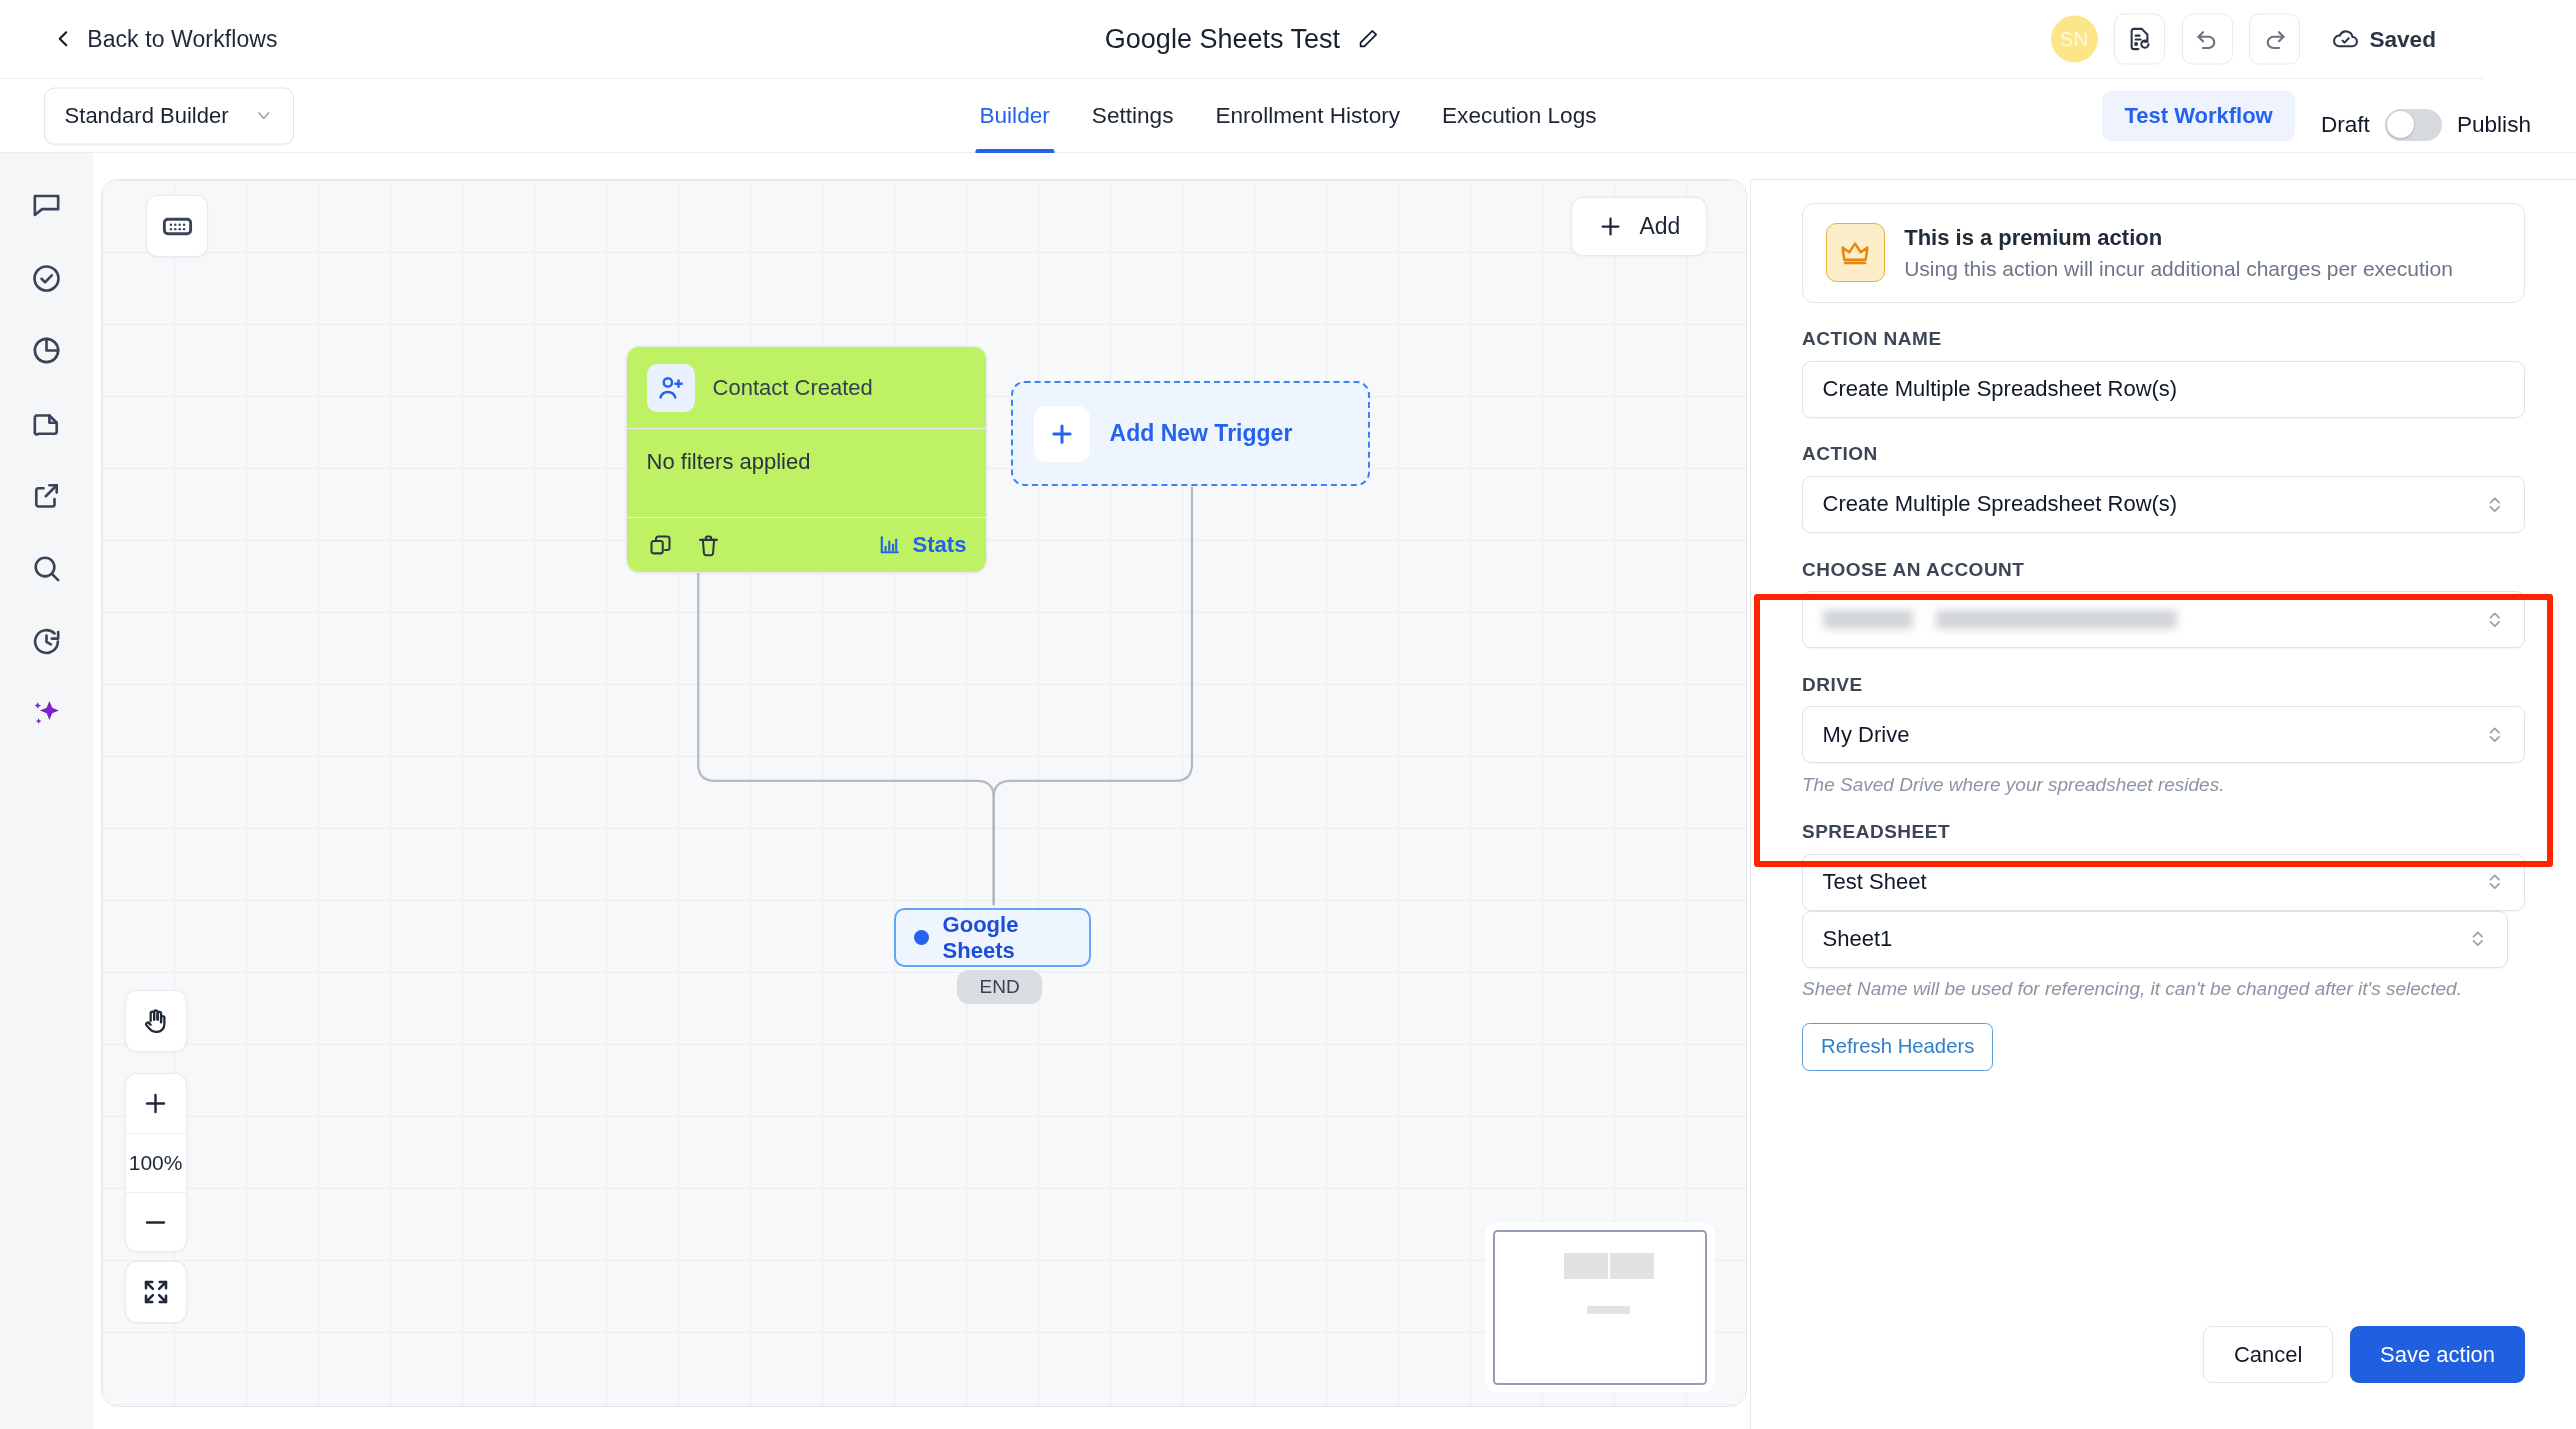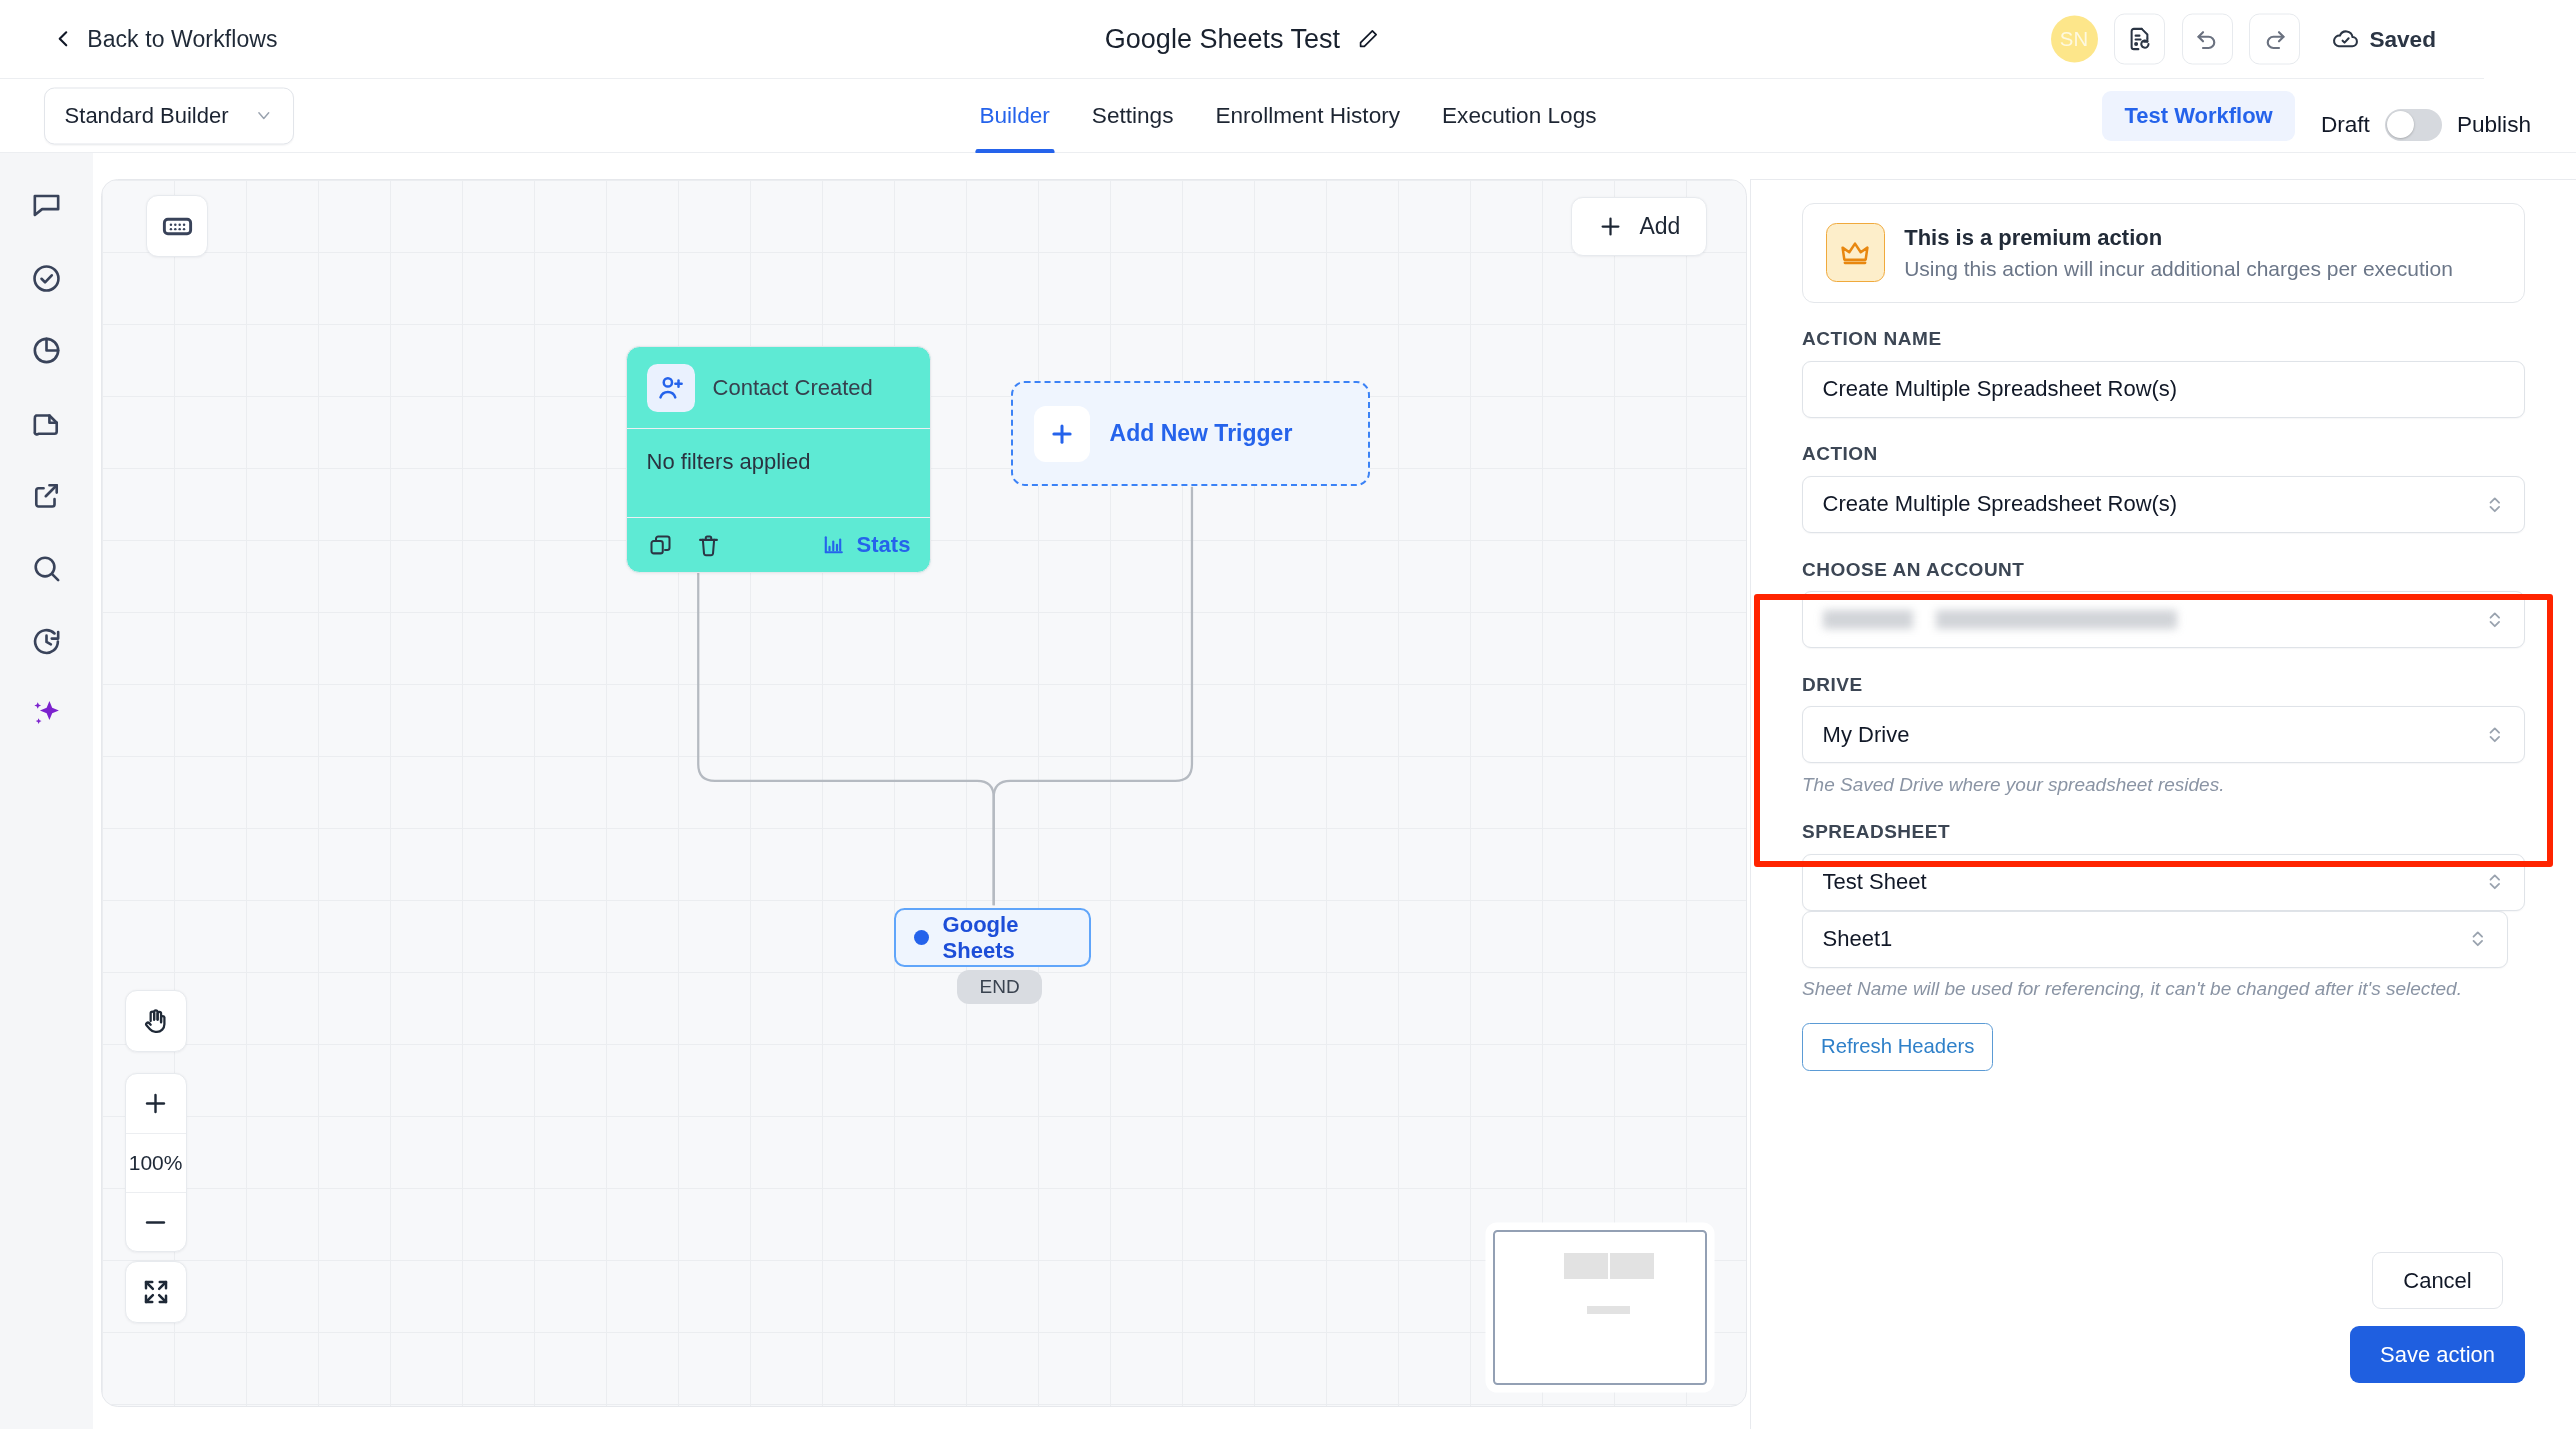--- a/index.html
+++ b/index.html
@@ -133,22 +133,22 @@
   .add-btn {
     position: absolute; right: 39px; top: 16.6px;
     height: 59px; padding: 0 25.6px; background: #fff; border: 1.5px solid #e7eaee;
     border-radius: 12px; display: flex; align-items: center; gap: 15px;
     cursor: pointer; box-shadow: 0 0.8px 2.3px rgba(16,24,40,.05);
   }
   .add-btn .lbl { font-size: 23px; color: #1d2634; }
 
   
   .node-trigger {
-    position: absolute; left: 524px; top: 166px; width: 305px;
-    background: #5eead4; border: 1.5px solid #e6e8ec; border-radius: 13.6px;
+    position: absolute; left: 524px; top: 166px; width: 361px;
+    background: #bef264; border: 1.5px solid #e6e8ec; border-radius: 13.6px;
     box-shadow: 0 0.8px 3px rgba(16,24,40,.05); overflow: hidden;
   }
   .nt-head { display: flex; align-items: center; gap: 18px; padding: 16.6px 19.6px 16.6px 19.6px; }
   .nt-ic {
     width: 48px; height: 48px; border-radius: 10.5px; background: #eaf1fe;
     display: flex; align-items: center; justify-content: center; flex: none;
   }
   .nt-title { font-size: 22px; color: #36404e; }
   .nt-body { border-top: 1.5px solid #edeff2; padding: 19.6px; min-height: 89px; }
   .nt-body span { font-size: 22px; color: #2a3340; }
@@ -263,21 +263,21 @@
     filter: blur(4.5px); opacity: .85;
   }
 
   .refresh-btn {
     margin-top: 22.6px; display: inline-flex; align-items: center;
     height: 48px; padding: 0 18px; border: 1.5px solid #5b9bd5; border-radius: 7.5px;
     background: #fff; color: #2f80c9; font-size: 20.3px; cursor: pointer;
   }
   .panel-actions {
     position: absolute; right: 51px; bottom: 47px;
-    display: flex; align-items: center; gap: 16.6px; flex-direction: column;
+    display: flex; align-items: center; gap: 16.6px;
   }
   .btn-cancel {
     height: 57px; padding: 0 30px; border: 1.5px solid #e2e5ea; border-radius: 9px;
     background: #fff; color: #111827; font-size: 22px; cursor: pointer;
     display: flex; align-items: center;
   }
   .btn-save {
     height: 57px; padding: 0 30px; border: none; border-radius: 9px;
     background: #1f5fe0; color: #fff; font-size: 22px; cursor: pointer;
     display: flex; align-items: center;

